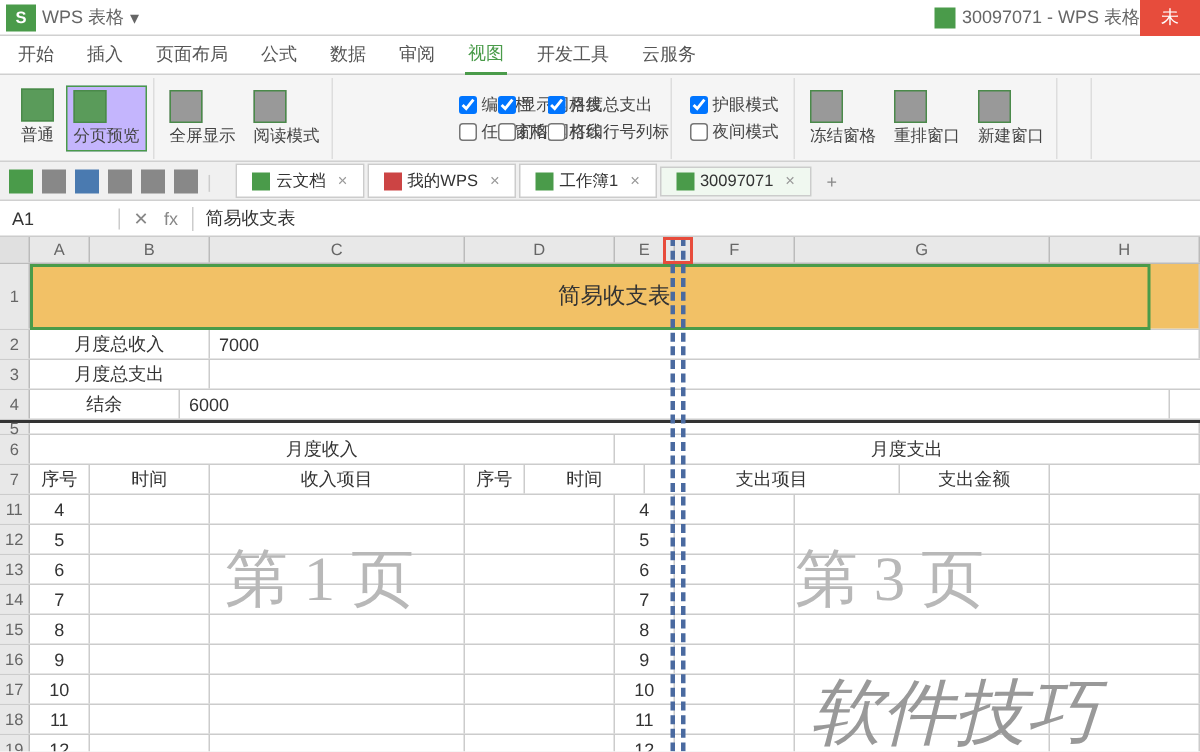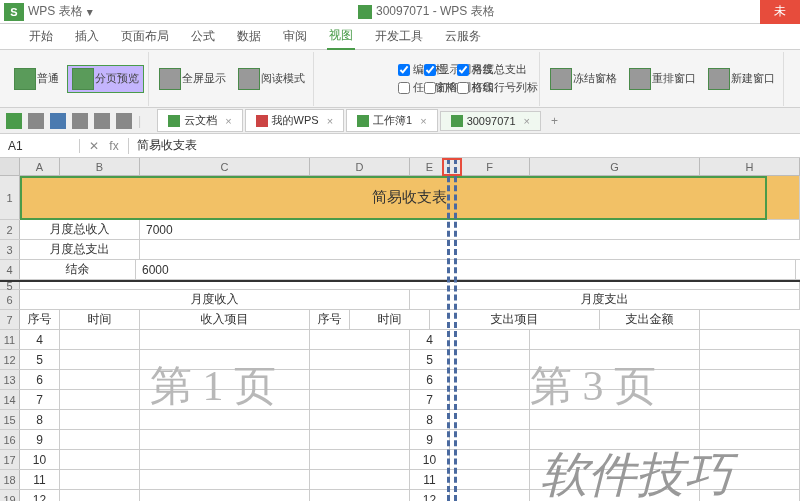--- a/index.html
+++ b/index.html
@@ -1,28 +1,28 @@
 <!DOCTYPE html>
 <html><head>
 <meta charset="utf-8">
 <style>
 *{box-sizing:border-box;margin:0;padding:0;font-family:"Microsoft YaHei",sans-serif}
 body{background:#e8e8e8;font-size:12px;color:#333;overflow:hidden;width:800px;height:501px}
 .titlebar{height:24px;background:#fff;display:flex;align-items:center;border-bottom:1px solid #d0d0d0}
 .app-logo{width:20px;height:18px;background:#4a9b4a;color:#fff;display:flex;align-items:center;justify-content:center;font-weight:bold;margin:0 4px;font-size:11px}
 .app-name{font-size:12px;color:#666}
-.titlebar-center{flex:1;text-align:center;color:#666;display:flex;align-items:center;justify-content:center;gap:4px}
+.titlebar-center{flex:1;text-align:center;color:#666;display:flex;align-items:center;justify-content:flex-end;gap:4px}
 .doc-icon{width:14px;height:14px;background:#4a9b4a;display:inline-block}
 .close-btn{width:40px;height:24px;background:#e74c3c;color:#fff;display:flex;align-items:center;justify-content:center}
-.menubar{height:26px;background:#fff;display:flex;align-items:center;padding:0 27px;gap:18px;border-bottom:1px solid #d0d0d0}
+.menubar{height:26px;background:#fff;display:flex;align-items:center;padding:0 10px;gap:18px;border-bottom:1px solid #d0d0d0}
 .menu-item{color:#555;cursor:pointer;padding:4px 2px}
 .menu-item.active{color:#4a9b4a;border-bottom:2px solid #4a9b4a}
 .ribbon{height:58px;background:#f5f5f5;display:flex;align-items:center;padding:2px 6px;border-bottom:1px solid #d0d0d0;gap:2px}
 .rb-group{display:flex;flex-direction:column;align-items:center;padding:0 4px;border-right:1px solid #ddd;height:54px;justify-content:center}
-.rb-big{display:flex;align-items:center;gap:1px;cursor:pointer;padding:2px 4px}
+.rb-big{display:flex;flex-direction:column;align-items:flex-start;gap:1px;cursor:pointer;padding:2px 4px}
 .rb-big.active{background:#c4b5fd;border:1px solid #4a9b4a}
 .rb-ico{width:22px;height:22px;background:#5a9b5a;border:1px solid #4a8a4a}
 .rb-ico.gray{background:#999}
 .rb-lbl{font-size:11px;color:#444;white-space:nowrap}
 .rb-checks{display:flex;flex-direction:column;gap:3px;padding:0 6px}
 .rb-chk{display:flex;align-items:center;gap:3px;font-size:11px;color:#444}
 .rb-chk input{width:12px;height:12px}
 .rb-row{display:flex;gap:4px}
 .quickbar{height:26px;background:#f0f0f0;display:flex;align-items:center;padding:0 6px;gap:6px;border-bottom:1px solid #d0d0d0}
 .qb-ico{width:16px;height:16px;background:#888;cursor:pointer}
@@ -137,20 +137,32 @@
           <span>月度总支出</span>
         </label>
       <label class="rb-chk">
           <input type="checkbox" style="">
           <span>打印行号列标</span>
         </label>
     </div>
     <div style="width:215px"></div>
   </div>
   <div class="rb-group">
+    <div class="rb-checks">
+      <label class="rb-chk">
+          <input type="checkbox" checked="" style="">
+          <span>护眼模式</span>
+        </label>
+      <label class="rb-chk">
+          <input type="checkbox" style="">
+          <span>夜间模式</span>
+        </label>
+    </div>
+  </div>
+  <div class="rb-group">
     <div class="rb-row">
       <div class="rb-big">
           <div class="rb-ico gray"></div>
           <div class="rb-lbl">冻结窗格</div>
         </div>
       <div class="rb-big">
           <div class="rb-ico gray"></div>
           <div class="rb-lbl">重排窗口</div>
         </div>
       <div class="rb-big">
@@ -233,21 +245,21 @@
       <div class="rh">2</div>
       <div class="cell" style="width:120px;justify-content:center">月度总收入</div>
       <div class="cell" style="width:660px">7000</div>
     </div>
     <div class="row med">
       <div class="rh">3</div>
       <div class="cell" style="width:120px;justify-content:center">月度总支出</div>
     </div>
     <div class="row med">
       <div class="rh">4</div>
-      <div class="cell" style="width:116px;justify-content:center">结余</div>
+      <div class="cell" style="width:100px;justify-content:center">结余</div>
       <div class="cell" style="width:660px">6000</div>
     </div>
     <div class="row thick-border" style="height:10px">
       <div class="rh">5</div>
       <div class="cell" style="width:780px"></div>
     </div>
     <div class="row med">
       <div class="rh">6</div>
       <div class="cell" style="width:390px;justify-content:center">月度收入</div>
       <div class="cell" style="width:390px;justify-content:center">月度支出</div>

